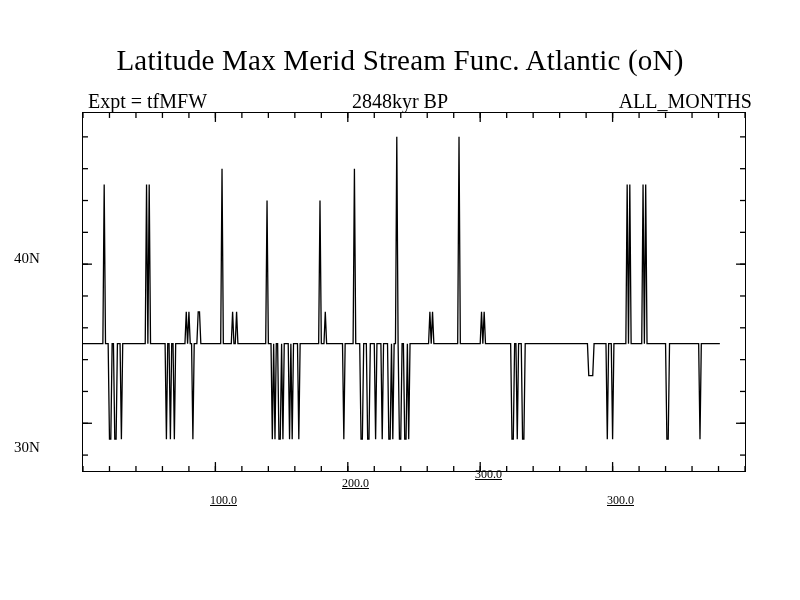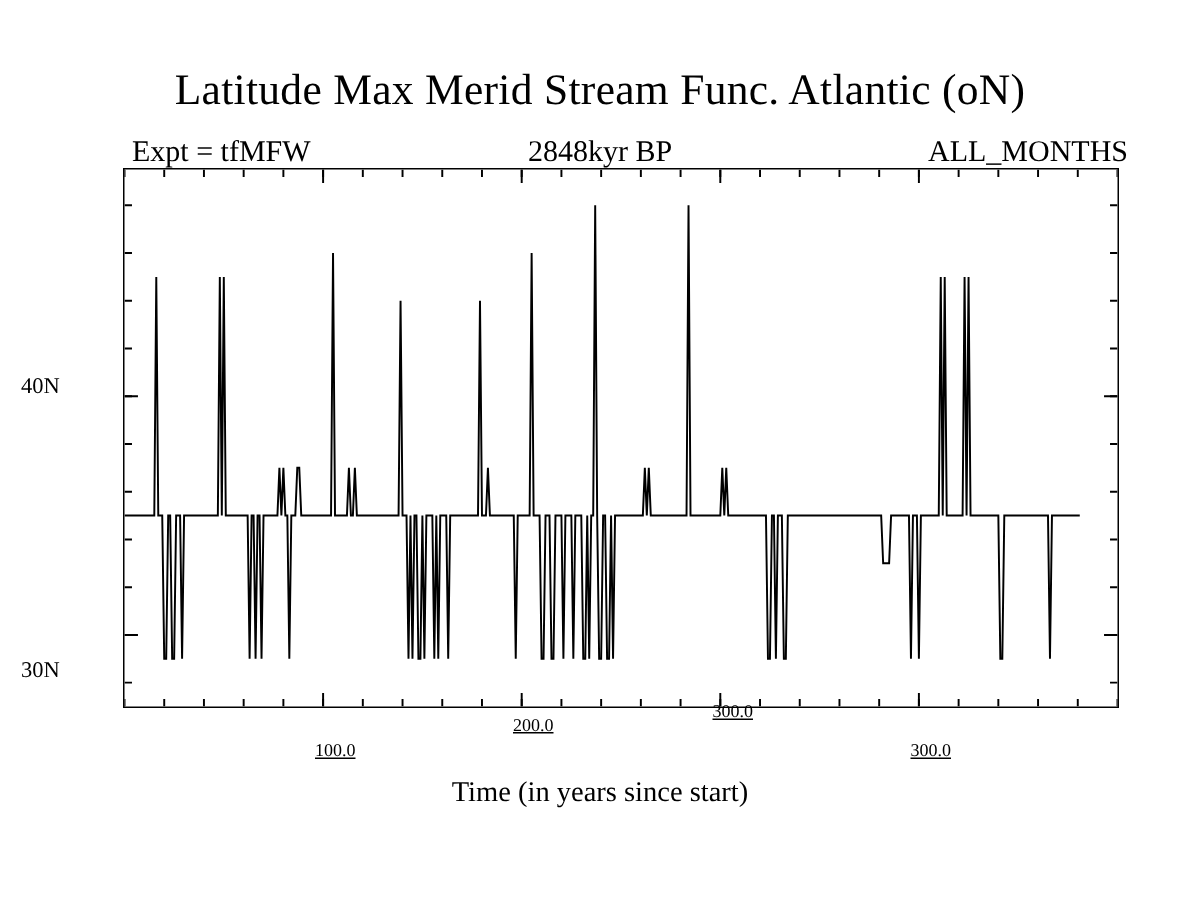--- a/index.html
+++ b/index.html
@@ -193,15 +193,14 @@
   </div>
 
   <div class="ytick-label" id="ytick-0" style="left:14px; top:250px;">40N</div>
   <div class="ytick-label" id="ytick-1" style="left:14px; top:439px;">30N</div>
 
   <div class="xtick-label" style="left:157px; top:493px;">100.0</div>
   <div class="xtick-label" style="left:289px; top:476px;">200.0</div>
   <div class="xtick-label" style="left:422px; top:467px;">300.0</div>
   <div class="xtick-label" style="left:554px; top:493px;">300.0</div>
 
-  <div class="xaxis-title">Time (in years since start)</div>
 
 </div>
 
 </body></html>

